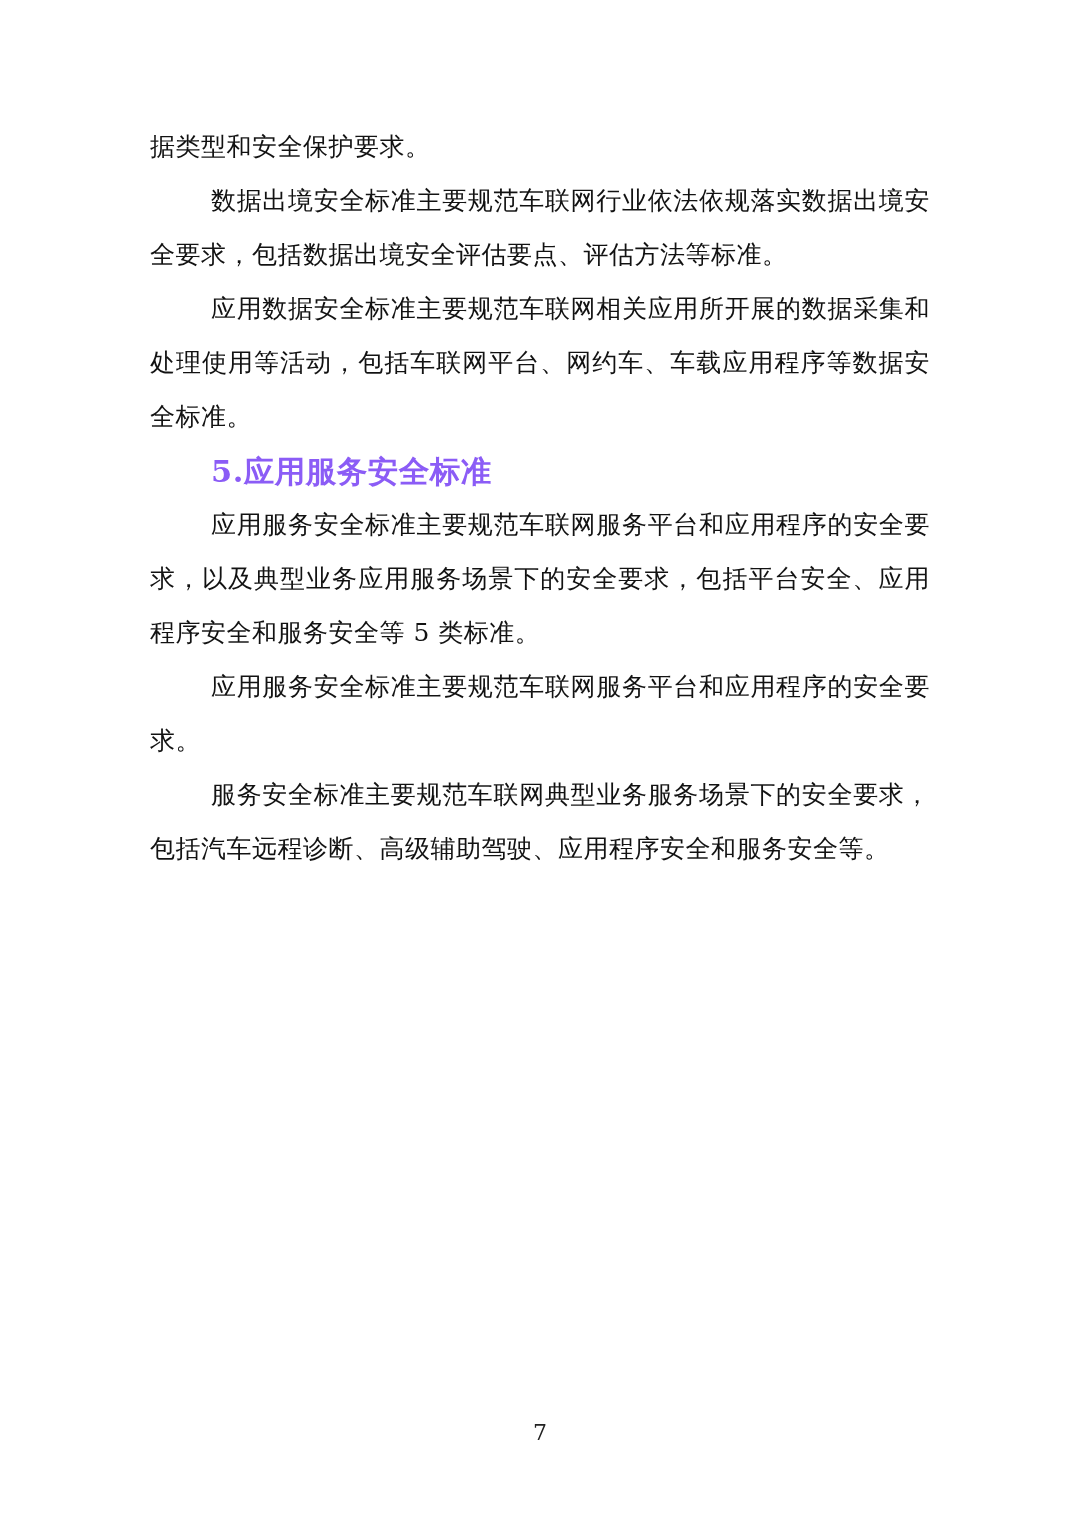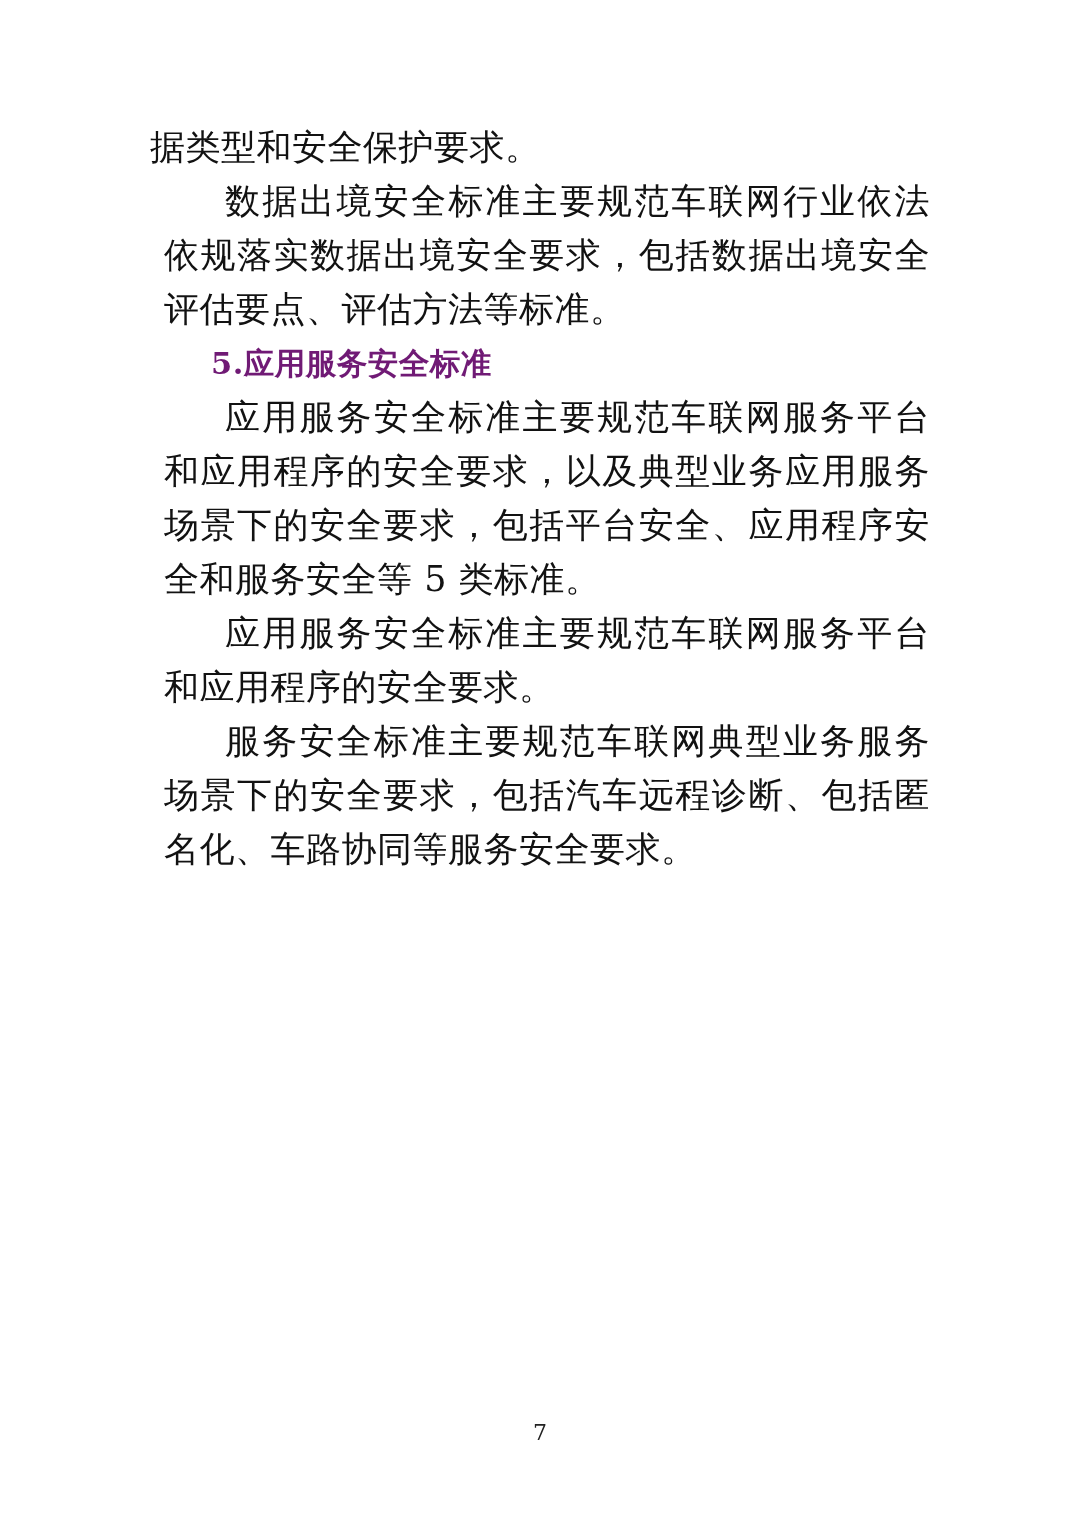--- a/index.html
+++ b/index.html
@@ -19,40 +19,39 @@
     box-sizing: border-box;
     overflow: hidden;
   }
   .content {
     position: absolute;
     left: 150px;
     top: 120px;
     width: 780px;
   }
   .para {
-    font-size: 35px;
+    font-size: 25px;
     line-height: 54px;
     letter-spacing: 0.5px;
     text-align: justify;
     text-justify: inter-ideograph;
     margin: 0 0 0 0;
     text-indent: 0;
     color: #121212;
   }
   .para.indent {
     text-indent: 61px;
-    margin-left: 14px;
   }
   .heading {
     font-size: 30.5px;
     line-height: 54px;
     font-weight: bold;
     text-indent: 61px;
     margin: 0;
-    color: #701a75;
+    color: #8b5cf6;
     letter-spacing: 0.5px;
   }
   .page-number {
     position: absolute;
     left: 0;
     right: 0;
     top: 1420px;
     text-align: center;
     font-size: 22px;
     color: #222222;
@@ -60,21 +59,22 @@
   }
 </style>
 </head>
 <body>
 
 <div class="page">
   <div class="content">
 
     <p class="para">据类型和安全保护要求。</p>
     <p class="para indent">数据出境安全标准主要规范车联网行业依法依规落实数据出境安全要求，包括数据出境安全评估要点、评估方法等标准。</p>
+    <p class="para indent">应用数据安全标准主要规范车联网相关应用所开展的数据采集和处理使用等活动，包括车联网平台、网约车、车载应用程序等数据安全标准。</p>
     <p class="heading">5.应用服务安全标准</p>
     <p class="para indent">应用服务安全标准主要规范车联网服务平台和应用程序的安全要求，以及典型业务应用服务场景下的安全要求，包括平台安全、应用程序安全和服务安全等 5 类标准。</p>
     <p class="para indent">应用服务安全标准主要规范车联网服务平台和应用程序的安全要求。</p>
-    <p class="para indent">服务安全标准主要规范车联网典型业务服务场景下的安全要求，包括汽车远程诊断、包括匿名化、车路协同等服务安全要求。</p>
+    <p class="para indent">服务安全标准主要规范车联网典型业务服务场景下的安全要求，包括汽车远程诊断、高级辅助驾驶、应用程序安全和服务安全等。</p>
 
   </div>
 
   <div class="page-number">7</div>
 </div>
 
 </body></html>

